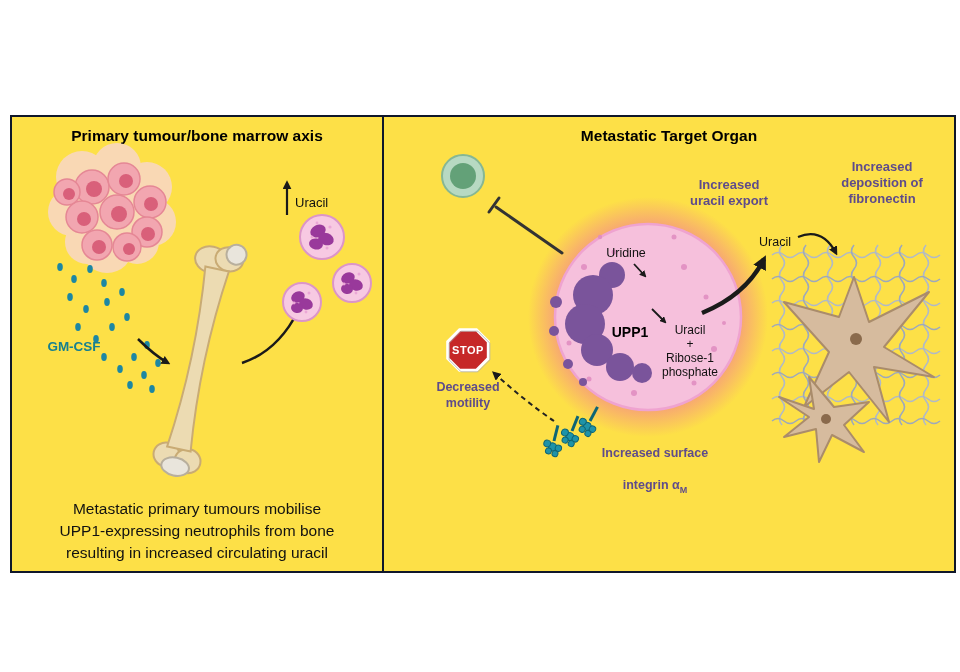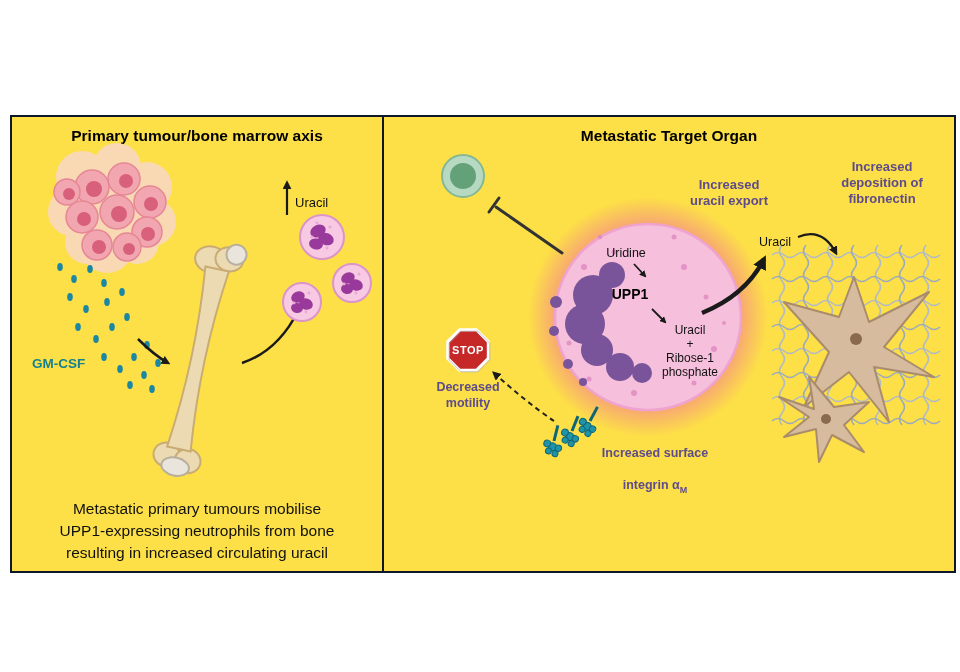--- a/index.html
+++ b/index.html
@@ -8,21 +8,21 @@
   .panel{position:absolute;top:115px;height:458px;background:#fde047;border:2px solid #0f172a;box-sizing:border-box;}
   .panel-left{left:10px;width:374px;}
   .panel-right{left:384px;width:572px;border-left:none;padding-left:39px;}
   .panel-title{position:absolute;top:10px;left:0;right:0;text-align:center;
                font-weight:bold;font-size:15.5px;color:#000;}
   .art{position:absolute;left:0;top:0;}
   .lbl{position:absolute;font-size:12.5px;line-height:16px;text-align:center;white-space:pre-line;}
   .purple{color:#5e4b8b;font-weight:bold;}
   .teal{color:#16808f;font-weight:bold;font-size:13.5px;}
   .plain{color:#111;font-weight:normal;}
-  .upp1{font-size:14px;font-weight:bold;color:#000;}
+  .upp1{font-size:14px;font-weight:bold;color:#000;margin-top:38px;}
   .small{font-size:12px;line-height:14px;}
   .caption{position:absolute;left:0;right:0;text-align:center;font-size:15.5px;
            line-height:22px;color:#111;white-space:pre-line;}
   sub{font-size:9px;}
 </style>
 </head>
 <body>
 
 <div class="panel panel-left">
   <div class="panel-title">Primary tumour/bone marrow axis</div>
@@ -142,21 +142,21 @@
         <ellipse cx="335" cy="172" rx="6" ry="5" transform="rotate(10 335 172)"></ellipse>
       </g>
       <g fill="#eba6d6">
           <circle cx="347" cy="157" r="1.5"></circle>
           <circle cx="332" cy="167" r="1.4"></circle>
         <circle cx="344" cy="176" r="1.4"></circle>
         </g>
     </g>
   </svg>
 
-  <div class="lbl teal" style="left:20px;top:222px;width:84px;text-align:left;margin-top:17px;">GM-CSF</div>
+  <div class="lbl teal" style="left:20px;top:222px;width:84px;text-align:center;">GM-CSF</div>
   <div class="lbl plain" style="left:283px;top:78px;width:60px;text-align:left;font-size:13px;">Uracil</div>
   <div class="caption" style="top:381px;">Metastatic primary tumours mobilise
 UPP1-expressing neutrophils from bone
 resulting in increased circulating uracil</div>
 </div>
 
 <div class="panel panel-right">
   <div class="panel-title">Metastatic Target Organ</div>
 
   <svg class="art" width="563" height="454" viewBox="0 0 563 454">

